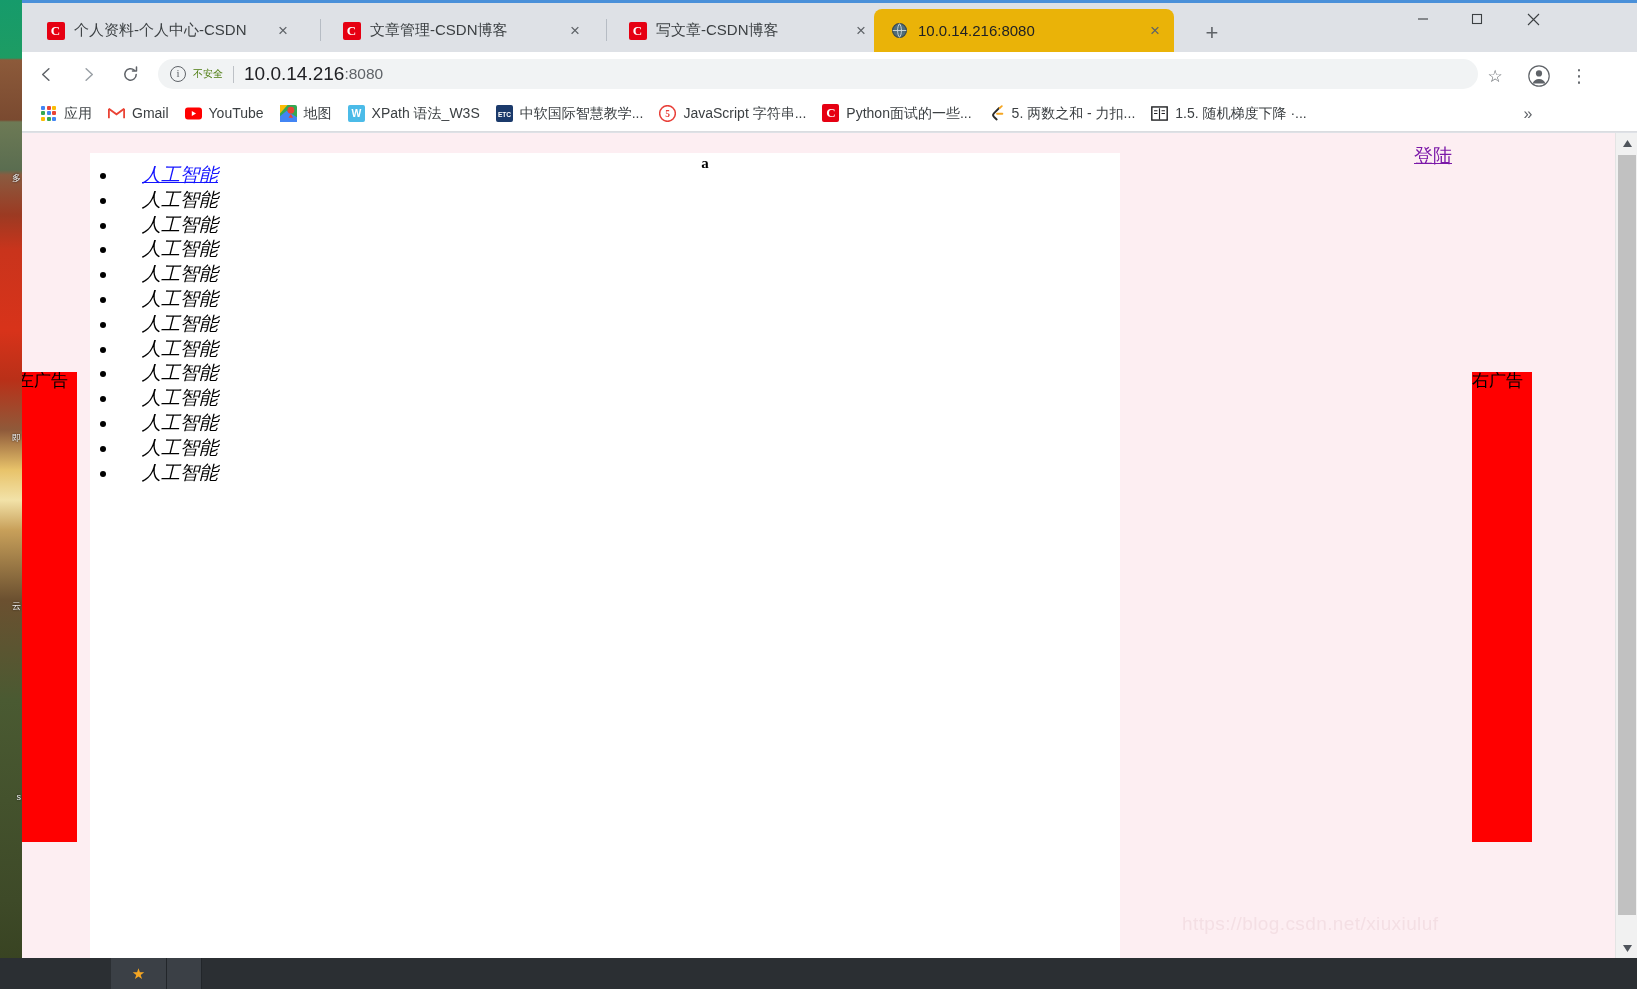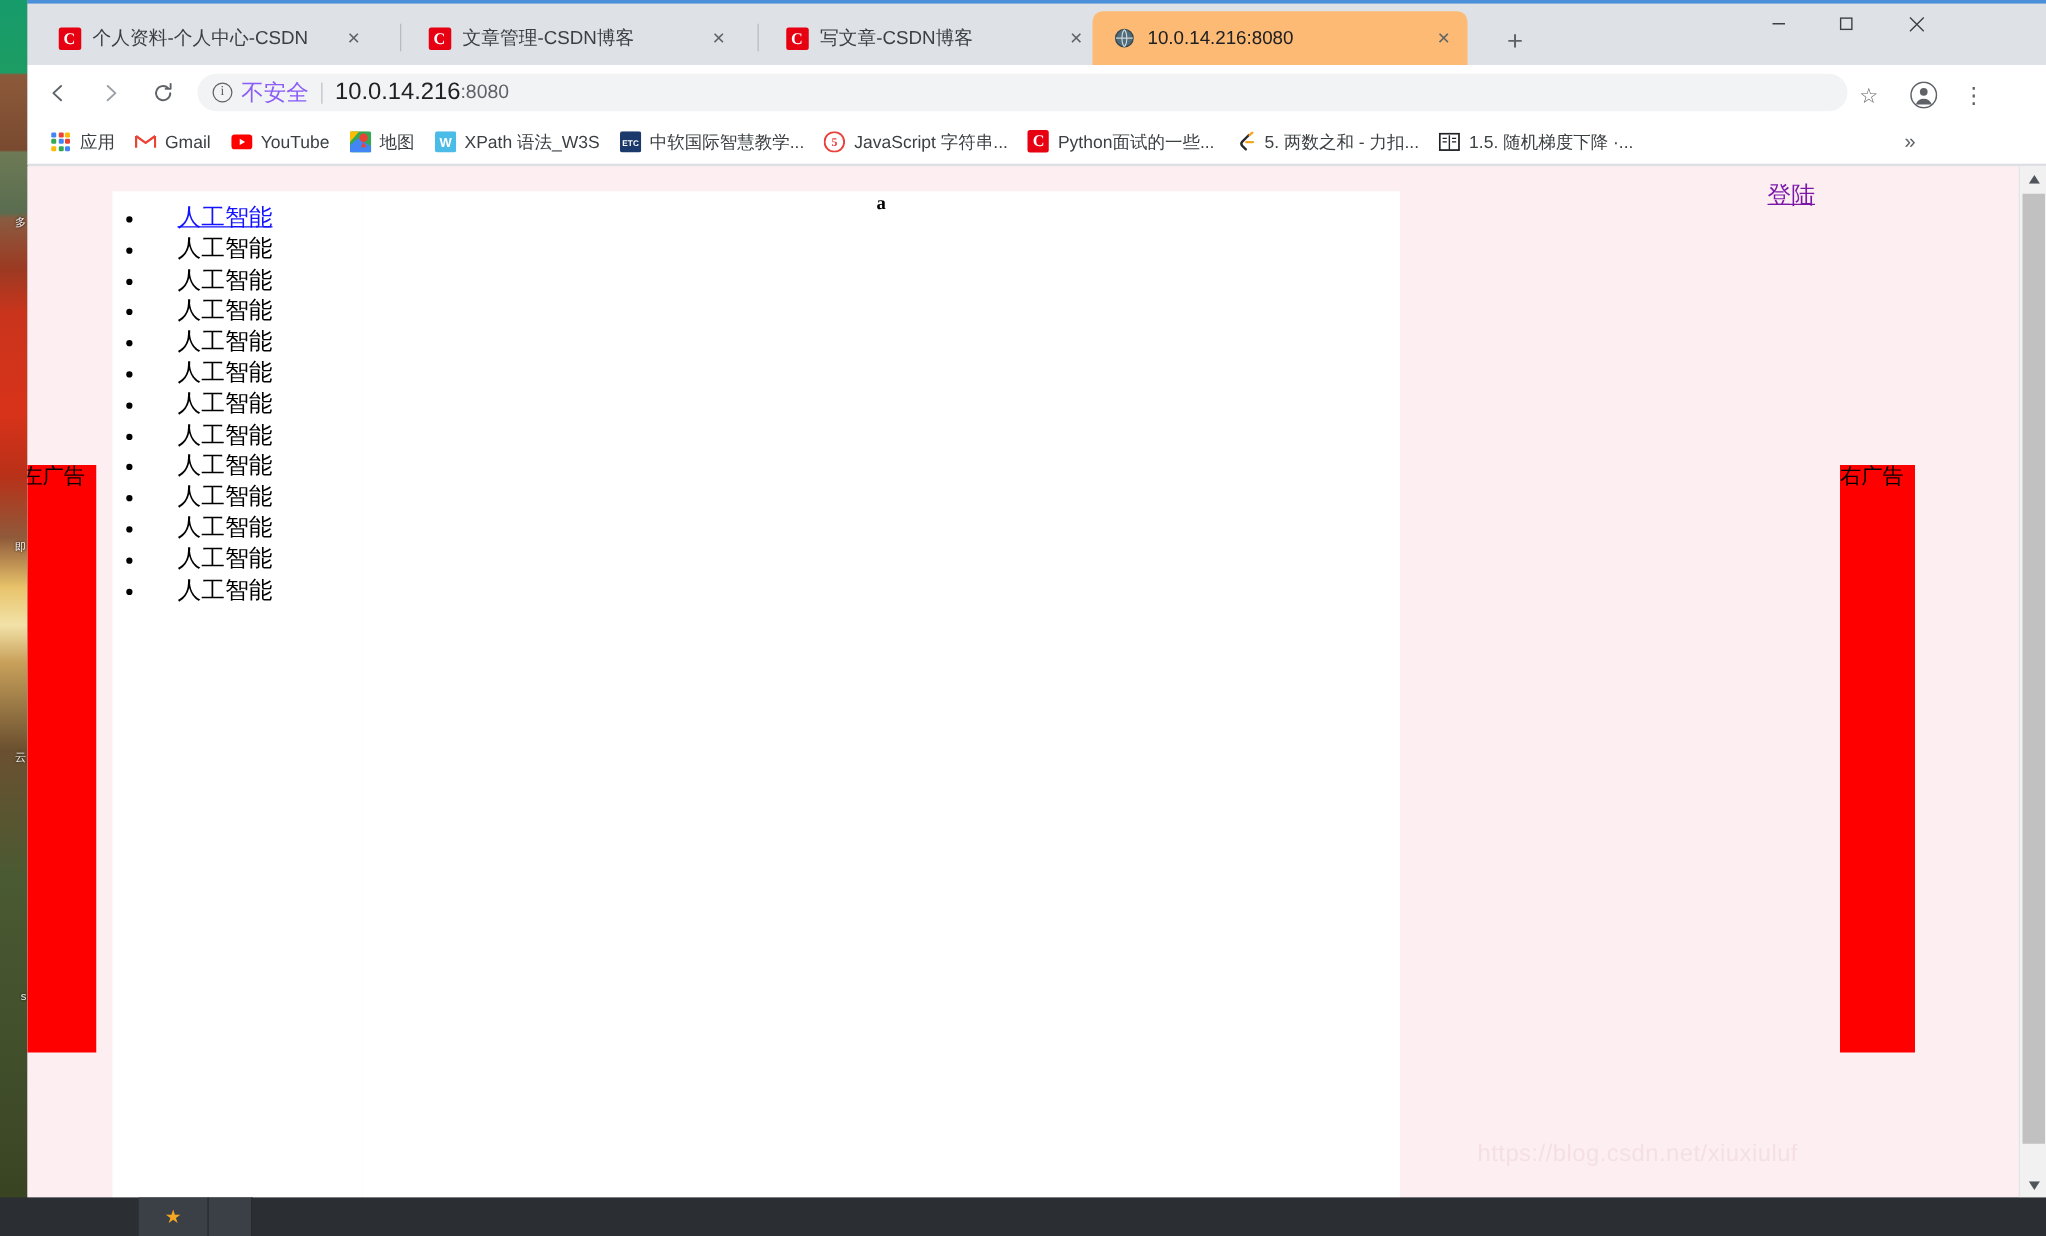--- a/index.html
+++ b/index.html
@@ -37,21 +37,21 @@
     position: absolute; left: 0; top: 3px; width: 100%; height: 49px;
     background: #dee1e6;
   }
   .tab {
     position: absolute; top: 6px; height: 43px;
     display: flex; align-items: center; gap: 9px;
     padding: 0 8px 0 16px;
     border-radius: 8px 8px 0 0;
   }
   .tab.inactive { background: transparent; }
-  .tab.active { background: #fdba74; box-shadow: 0 0 0 0 #fff; }
+  .tab.active { background: #eab308; box-shadow: 0 0 0 0 #fff; }
   .tab .favicon { width: 19px; height: 19px; flex: 0 0 19px; display:flex; align-items:center; justify-content:center;}
   .tab .tab-title {
     font-size: 15px; color: #3c4043; white-space: nowrap; overflow: hidden;
     text-overflow: ellipsis;
   }
   .tab.active .tab-title { color: #202124; }
   .tab .tab-close {
     width: 22px; height: 22px; flex: 0 0 22px; margin-left: auto;
     display: flex; align-items: center; justify-content: center;
     color: #5f6368; font-size: 17px; line-height: 1;
@@ -95,21 +95,21 @@
   #omnibox {
     position: absolute; left: 136px; top: 7px; width: 1320px; height: 30px;
     background: #f1f3f4; border-radius: 15px;
     display: flex; align-items: center; padding: 0 12px;
   }
   #omnibox .info-ico {
     width: 16px; height: 16px; border: 1.4px solid #5f6368; border-radius: 50%;
     color: #5f6368; font-size: 11px; line-height: 13px; text-align: center;
     font-family: "Liberation Serif", serif; flex: 0 0 16px; margin-right: 7px;
   }
-  #omnibox .sec-label { font-size: 18px; color: #8b5cf6; }
+  #omnibox .sec-label { font-size: 10px; color: #4d7c0f; }
   #omnibox .sec-bar { width:1px; height:17px; background:#bdc1c6; margin:0 10px; }
   #omnibox .url-host { font-size: 19px; color: #202124; }
   #omnibox .url-rest { font-size: 15.5px; color: #5f6368; }
   #star-btn { position:absolute; left:1462px; top:13px; width:22px; height:22px;
               display:flex; align-items:center; justify-content:center; color:#5f6368; font-size:17px; }
   #profile-btn { position:absolute; left:1504px; top:11px; width:26px; height:26px;
                  display:flex; align-items:center; justify-content:center; }
   #menu-btn { position:absolute; left:1544px; top:11px; width:26px; height:26px;
               display:flex; align-items:center; justify-content:center; color:#5f6368;
               font-size:18px; letter-spacing:0; }
@@ -139,21 +139,21 @@
     position: absolute; left: 0; top: 133px; width: 1615px; height: 825px;
     background: #fdeef2; overflow: hidden;
   }
   #page-canvas { position: absolute; left: 0; top: 0; width: 1593px; height: 825px; }
 
   .white-box { position: absolute; background: #ffffff; }
   #left-col  { left: 68px;  top: 20px;  width: 200px; height: 805px; }
   #center-col{ left: 268px; top: 20px;  width: 830px; height: 805px; }
 
   #link-list { position: absolute; left: 68px; top: 30px; width: 200px; }
-  #link-list ul { list-style: disc; padding-left: 28px; }
+  #link-list ul { list-style: disc; padding-left: 28px; font-style: italic; }
   #link-list li {
     font-size: 19px; line-height: 24.8px; color: #000;
     font-family: "Liberation Serif", "DejaVu Serif", serif;
   }
   #link-list li .txt { display:inline-block; padding-left: 24px; }
   #link-list li a { color: #1414ff; text-decoration: underline; }
 
   #center-label {
     position: absolute; left: 268px; top: 22px; width: 830px;
     text-align: center; font-size: 15px; font-weight: bold; color: #000;

